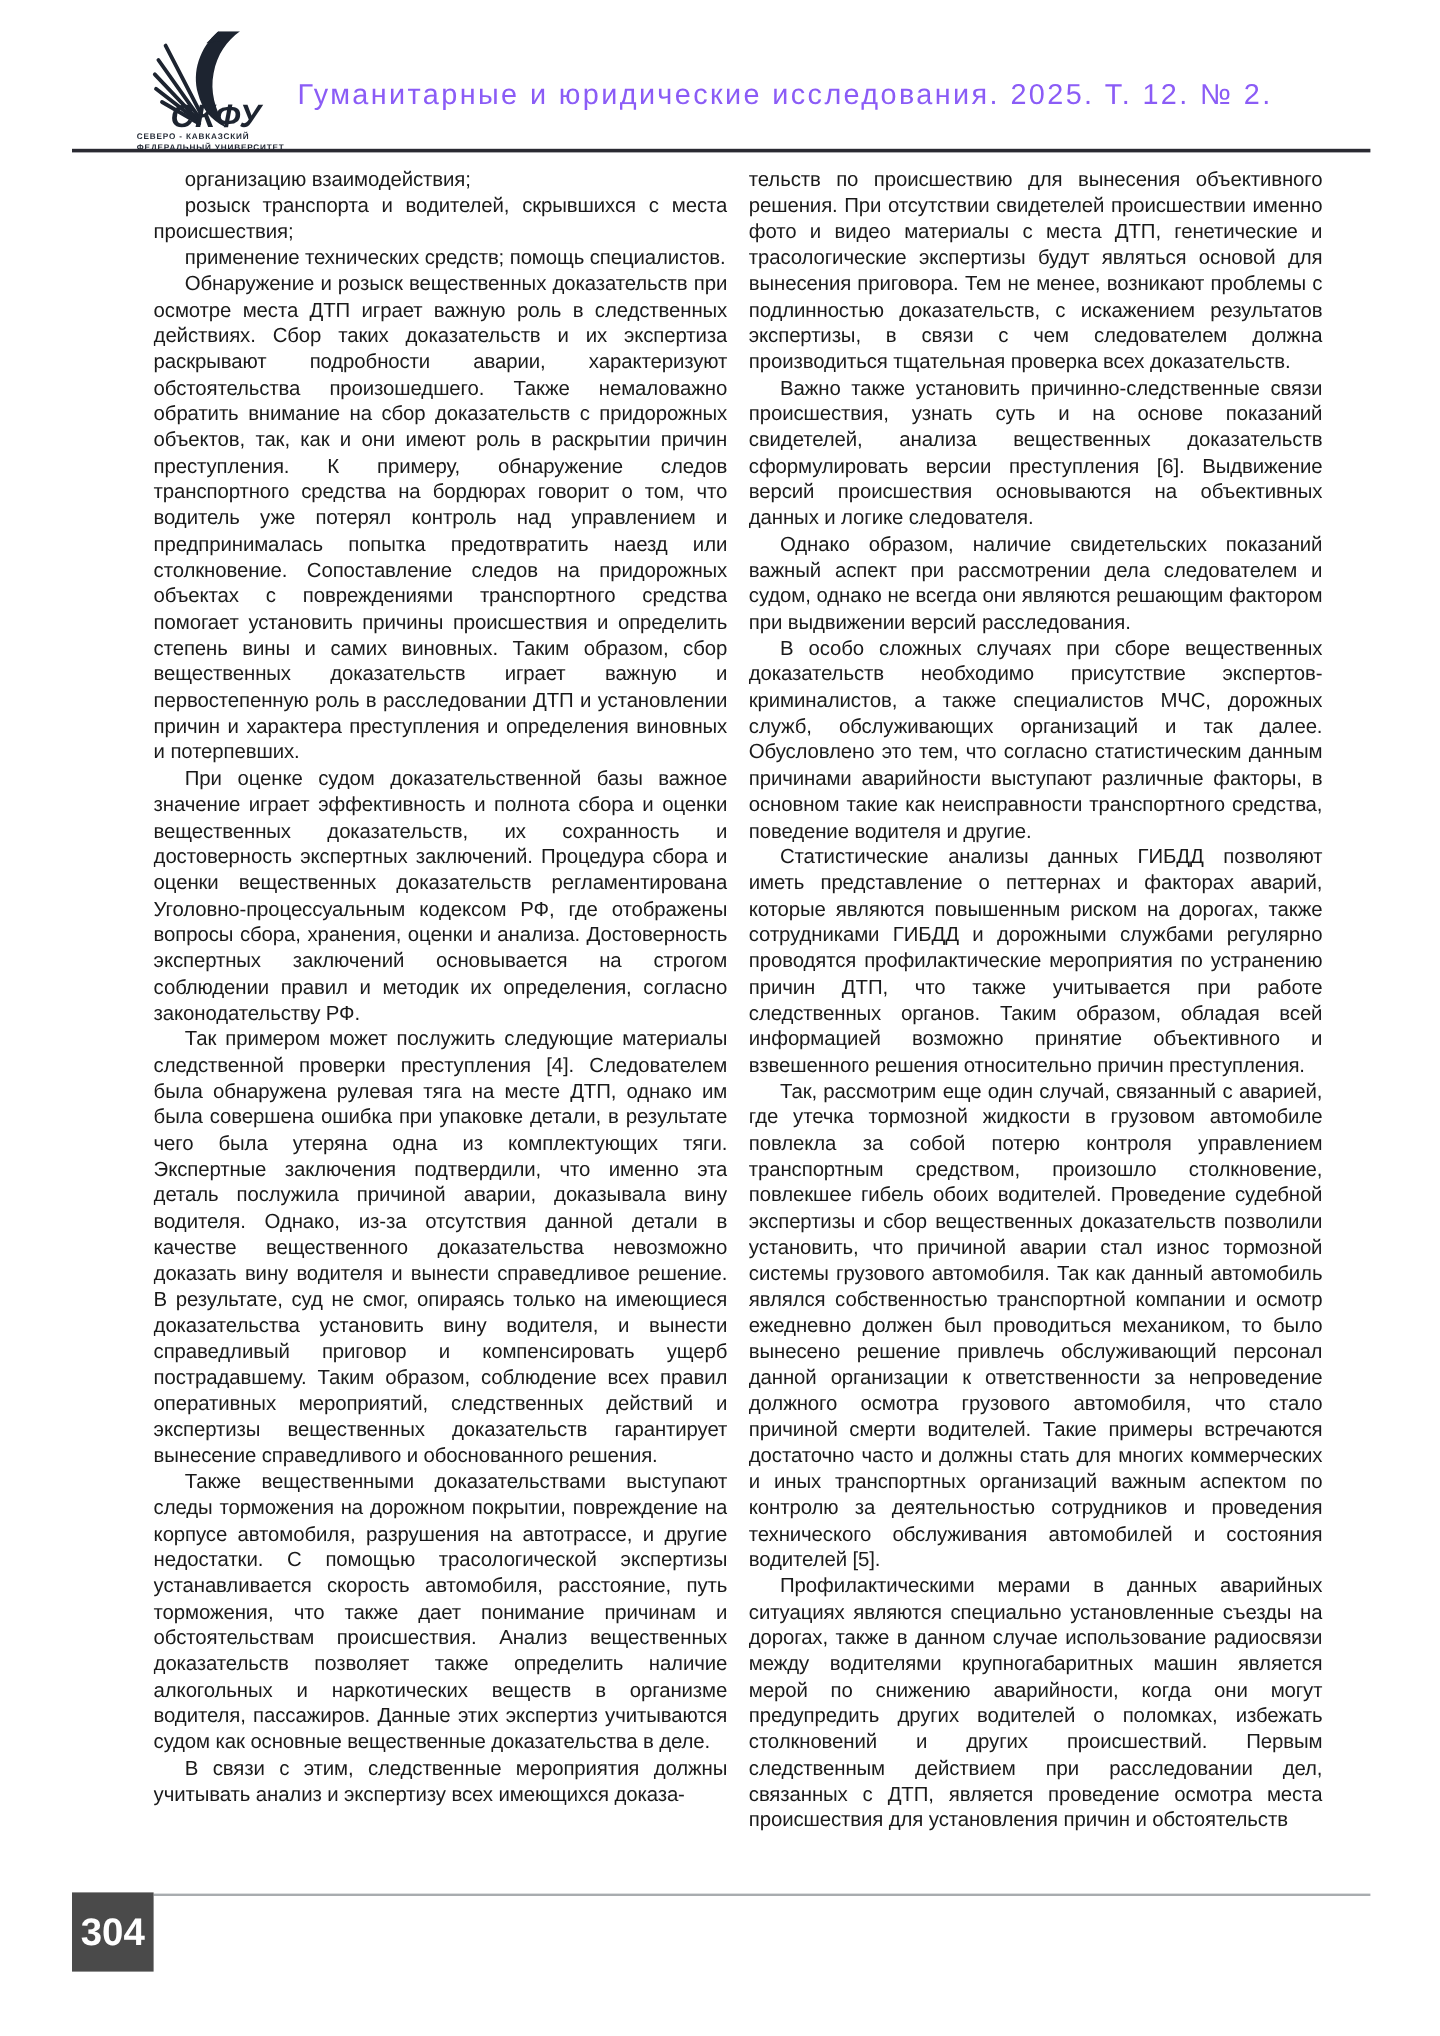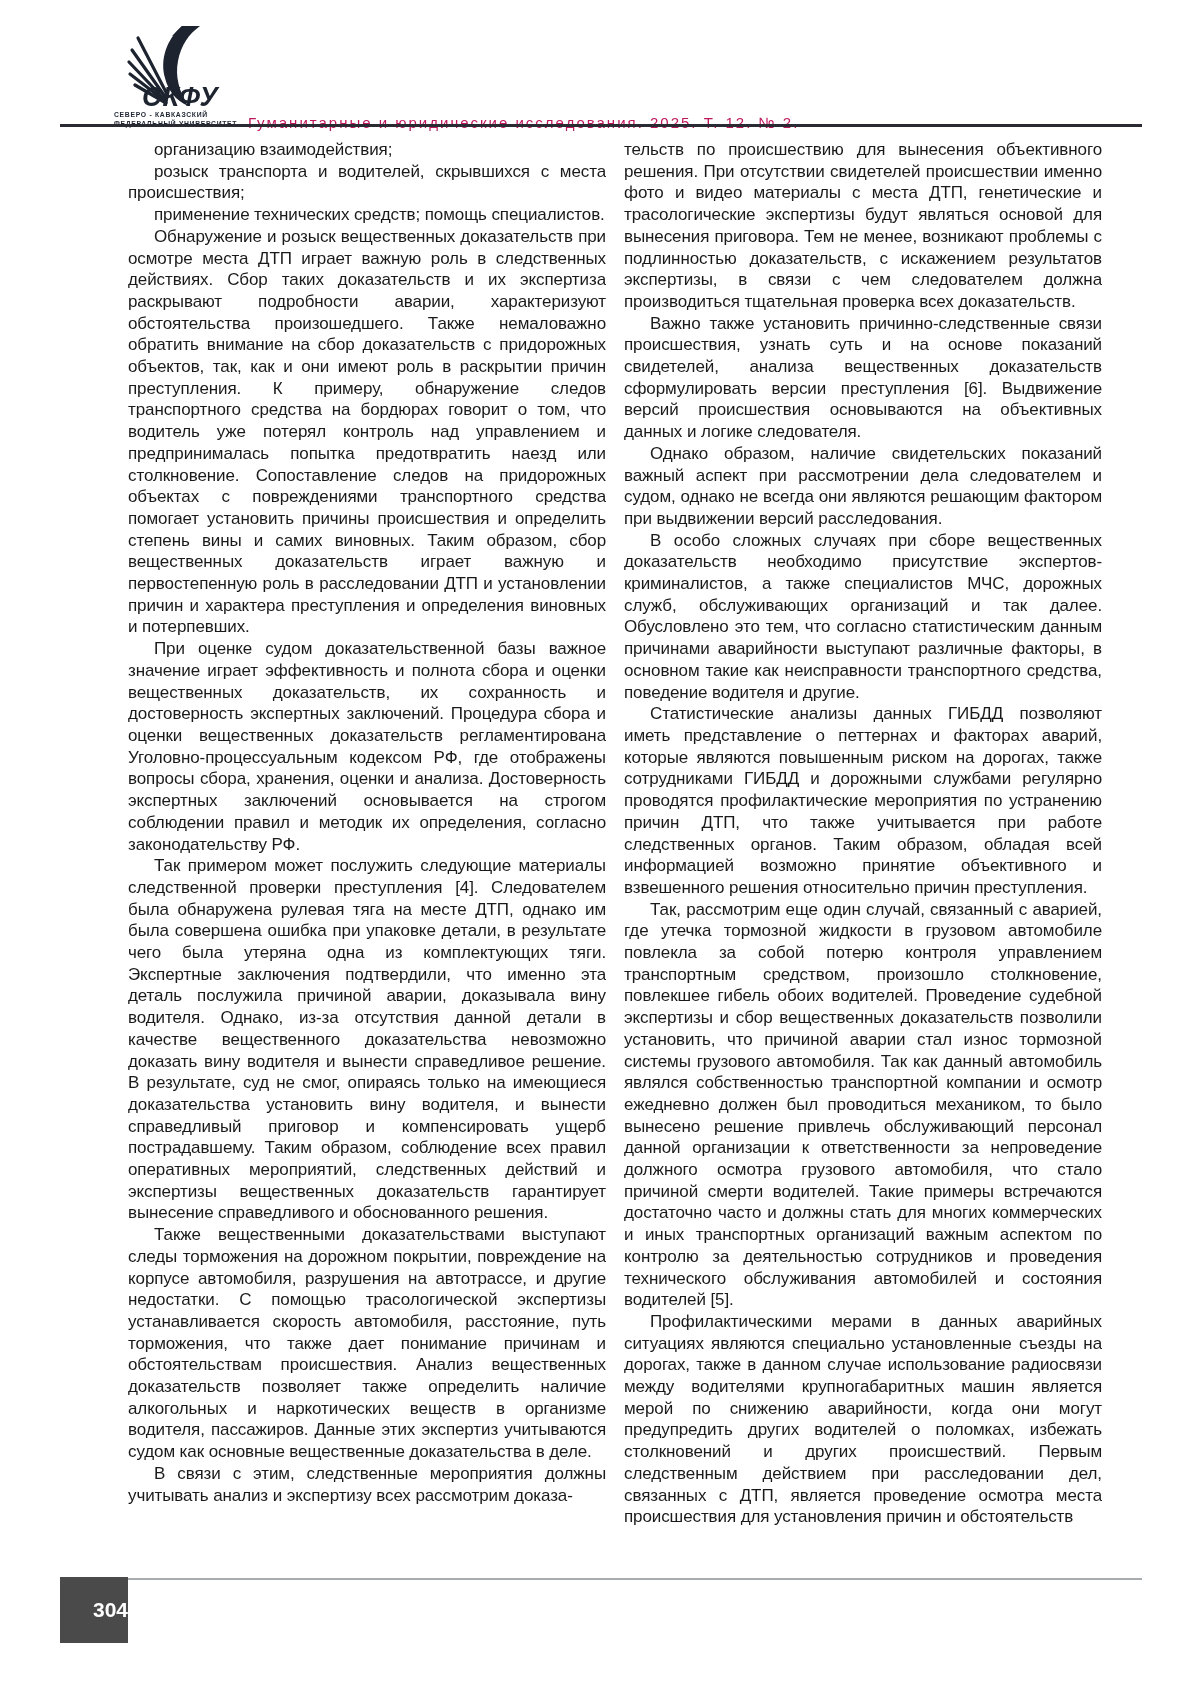--- a/index.html
+++ b/index.html
@@ -18,21 +18,21 @@
     position: absolute; left: 30px; top: 56px;
     font-weight: bold; font-size: 27px; letter-spacing: 1px; color: #1d2430; font-style: italic;
   }
   .logo-sub {
     position: absolute; left: 2px; top: 85px;
     font-size: 6.8px; letter-spacing: 0.7px; line-height: 8.5px;
     color: #1d2430; white-space: nowrap; font-weight: bold;
   }
   .journal-title {
     position: absolute; left: 248px; top: 66px;
-    font-size: 15px; letter-spacing: 2px; color: #be185d; white-space: nowrap; margin-top: 48px;
+    font-size: 24px; letter-spacing: 2px; color: #8b5cf6; white-space: nowrap;
   }
   .header-rule {
     position: absolute; left: 60px; top: 124px; width: 1082px; height: 3px;
     background: #2a2a32;
   }
 
   
   .col {
     position: absolute; top: 139px; width: 478px; height: 1439px; overflow: hidden;
     text-align: justify; font-size: 17px; line-height: 21.7px;
@@ -44,22 +44,22 @@
   .col p.no-indent { text-indent: 0; }
 
   
   .footer-rule {
     position: absolute; left: 128px; top: 1578px; width: 1014px; height: 2px;
     background: #a8acaf;
   }
   .page-box {
     position: absolute; left: 60px; top: 1577px; width: 68px; height: 66px;
     background: #4a4a4a; color: #ffffff;
-    display: flex; align-items: center; justify-content: flex-end;
-    font-size: 21px; font-weight: bold;
+    display: flex; align-items: center; justify-content: center;
+    font-size: 32px; font-weight: bold;
   }
 </style>
 </head>
 <body>
 
 <div class="page">
 
   <div class="logo-wrap">
     <svg class="logo-bird" width="92" height="82" viewBox="0 0 92 82" aria-hidden="true">
       <g fill="none" stroke="#1d2430" stroke-linecap="round">
@@ -84,21 +84,21 @@
   <div class="header-rule"></div>
 
   <div class="col col-left" lang="ru">
       <p>организацию взаимодействия;</p>
       <p>розыск транспорта и водителей, скрывшихся с места происшествия;</p>
       <p>применение технических средств; помощь специалистов.</p>
       <p>Обнаружение и розыск вещественных доказательств при осмотре места ДТП играет важную роль в следственных действиях. Сбор таких доказательств и их экспертиза раскрывают подробности аварии, характеризуют обстоятельства произошедшего. Также немаловажно обратить внимание на сбор доказательств с придорожных объектов, так, как и они имеют роль в раскрытии причин преступления. К примеру, обнаружение следов транспортного средства на бордюрах говорит о том, что водитель уже потерял контроль над управлением и предпринималась попытка предотвратить наезд или столкновение. Сопоставление следов на придорожных объектах с повреждениями транспортного средства помогает установить причины происшествия и определить степень вины и самих виновных. Таким образом, сбор вещественных доказательств играет важную и первостепенную роль в расследовании ДТП и установлении причин и характера преступления и определения виновных и потерпевших.</p>
       <p>При оценке судом доказательственной базы важное значение играет эффективность и полнота сбора и оценки вещественных доказательств, их сохранность и достоверность экспертных заключений. Процедура сбора и оценки вещественных доказательств регламентирована Уголовно-процессуальным кодексом РФ, где отображены вопросы сбора, хранения, оценки и анализа. Достоверность экспертных заключений основывается на строгом соблюдении правил и методик их определения, согласно законодательству РФ.</p>
       <p>Так примером может послужить следующие материалы следственной проверки преступления [4]. Следователем была обнаружена рулевая тяга на месте ДТП, однако им была совершена ошибка при упаковке детали, в результате чего была утеряна одна из комплектующих тяги. Экспертные заключения подтвердили, что именно эта деталь послужила причиной аварии, доказывала вину водителя. Однако, из-за отсутствия данной детали в качестве вещественного доказательства невозможно доказать вину водителя и вынести справедливое решение. В результате, суд не смог, опираясь только на имеющиеся доказательства установить вину водителя, и вынести справедливый приговор и компенсировать ущерб пострадавшему. Таким образом, соблюдение всех правил оперативных мероприятий, следственных действий и экспертизы вещественных доказательств гарантирует вынесение справедливого и обоснованного решения.</p>
       <p>Также вещественными доказательствами выступают следы торможения на дорожном покрытии, повреждение на корпусе автомобиля, разрушения на автотрассе, и другие недостатки. С помощью трасологической экспертизы устанавливается скорость автомобиля, расстояние, путь торможения, что также дает понимание причинам и обстоятельствам происшествия. Анализ вещественных доказательств позволяет также определить наличие алкогольных и наркотических веществ в организме водителя, пассажиров. Данные этих экспертиз учитываются судом как основные вещественные доказательства в деле.</p>
-      <p>В связи с этим, следственные мероприятия должны учитывать анализ и экспертизу всех рассмотрим доказа-</p>
+      <p>В связи с этим, следственные мероприятия должны учитывать анализ и экспертизу всех имеющихся доказа-</p>
     </div>
   <div class="col col-right" lang="ru">
       <p class="no-indent">тельств по происшествию для вынесения объективного решения. При отсутствии свидетелей происшествии именно фото и видео материалы с места ДТП, генетические и трасологические экспертизы будут являться основой для вынесения приговора. Тем не менее, возникают проблемы с подлинностью доказательств, с искажением результатов экспертизы, в связи с чем следователем должна производиться тщательная проверка всех доказательств.</p>
       <p>Важно также установить причинно-следственные связи происшествия, узнать суть и на основе показаний свидетелей, анализа вещественных доказательств сформулировать версии преступления [6]. Выдвижение версий происшествия основываются на объективных данных и логике следователя.</p>
       <p>Однако образом, наличие свидетельских показаний важный аспект при рассмотрении дела следователем и судом, однако не всегда они являются решающим фактором при выдвижении версий расследования.</p>
       <p>В особо сложных случаях при сборе вещественных доказательств необходимо присутствие экспертов-криминалистов, а также специалистов МЧС, дорожных служб, обслуживающих организаций и так далее. Обусловлено это тем, что согласно статистическим данным причинами аварийности выступают различные факторы, в основном такие как неисправности транспортного средства, поведение водителя и другие.</p>
       <p>Статистические анализы данных ГИБДД позволяют иметь представление о петтернах и факторах аварий, которые являются повышенным риском на дорогах, также сотрудниками ГИБДД и дорожными службами регулярно проводятся профилактические мероприятия по устранению причин ДТП, что также учитывается при работе следственных органов. Таким образом, обладая всей информацией возможно принятие объективного и взвешенного решения относительно причин преступления.</p>
       <p>Так, рассмотрим еще один случай, связанный с аварией, где утечка тормозной жидкости в грузовом автомобиле повлекла за собой потерю контроля управлением транспортным средством, произошло столкновение, повлекшее гибель обоих водителей. Проведение судебной экспертизы и сбор вещественных доказательств позволили установить, что причиной аварии стал износ тормозной системы грузового автомобиля. Так как данный автомобиль являлся собственностью транспортной компании и осмотр ежедневно должен был проводиться механиком, то было вынесено решение привлечь обслуживающий персонал данной организации к ответственности за непроведение должного осмотра грузового автомобиля, что стало причиной смерти водителей. Такие примеры встречаются достаточно часто и должны стать для многих коммерческих и иных транспортных организаций важным аспектом по контролю за деятельностью сотрудников и проведения технического обслуживания автомобилей и состояния водителей [5].</p>
       <p>Профилактическими мерами в данных аварийных ситуациях являются специально установленные съезды на дорогах, также в данном случае использование радиосвязи между водителями крупногабаритных машин является мерой по снижению аварийности, когда они могут предупредить других водителей о поломках, избежать столкновений и других происшествий. Первым следственным действием при расследовании дел, связанных с ДТП, является проведение осмотра места происшествия для установления причин и обстоятельств</p>
     </div>

